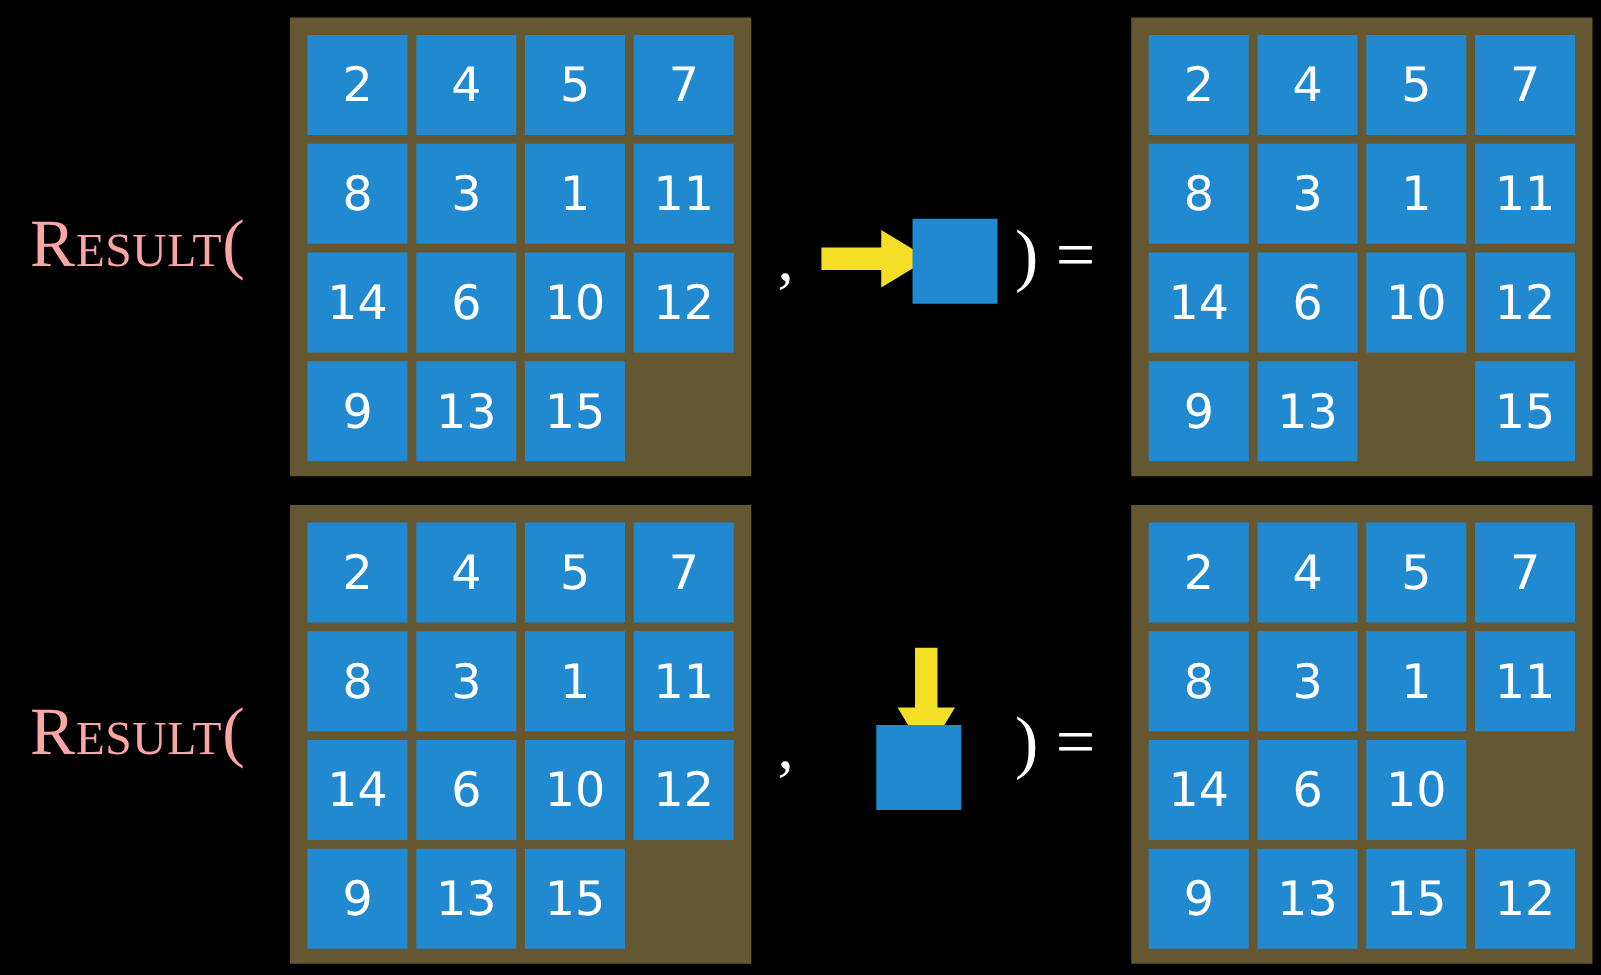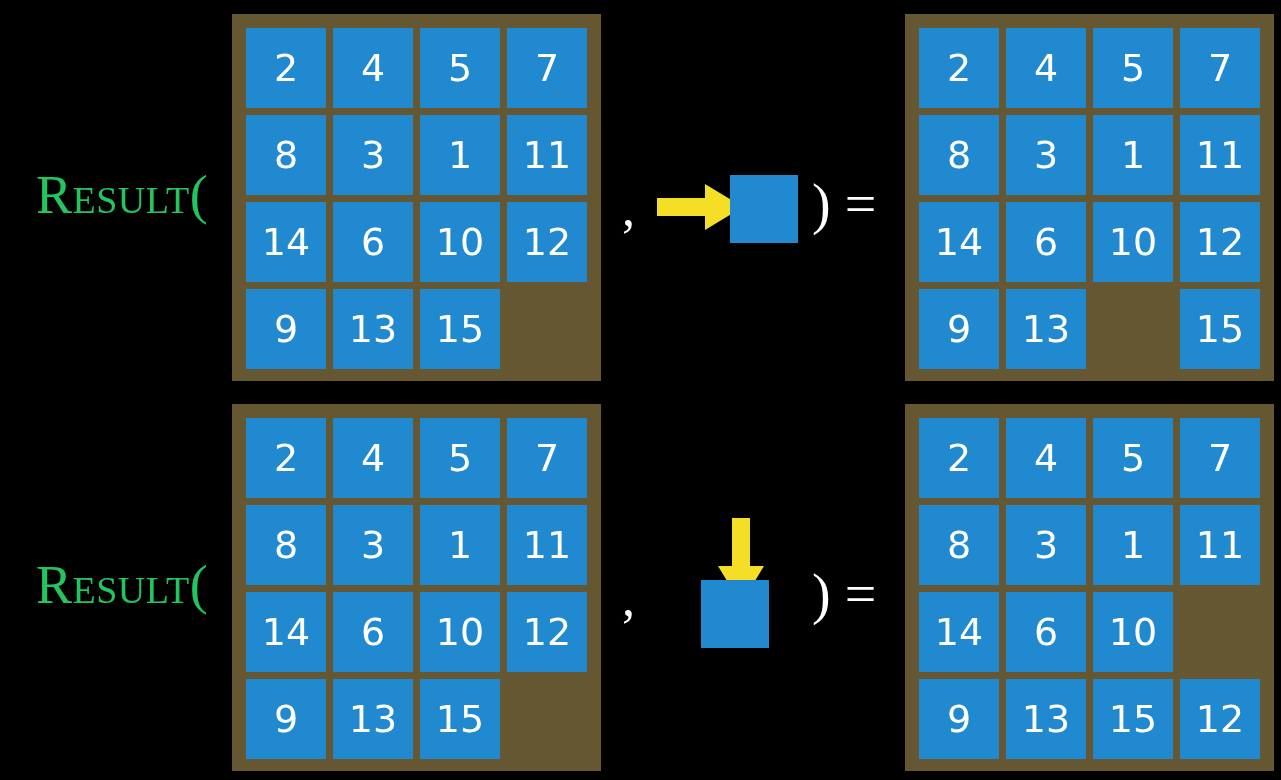--- a/index.html
+++ b/index.html
@@ -20,24 +20,24 @@
     left: 0;
     width: 1281px;
     height: 390px;
   }
   #row-1 { top: 0px; }
   #row-2 { top: 390px; }
 
   
   .result-label {
     position: absolute;
-    left: 36px;
+    left: 24px;
     top: 50%;
     transform: translateY(-50%);
-    color: #22c55e;
+    color: #fca5a5;
     font-family: "Liberation Serif", "DejaVu Serif", serif;
     font-size: 54px;
     font-variant: small-caps;
     letter-spacing: 0.5px;
     white-space: nowrap;
     line-height: 1;
   }
 
   
   .comma {

